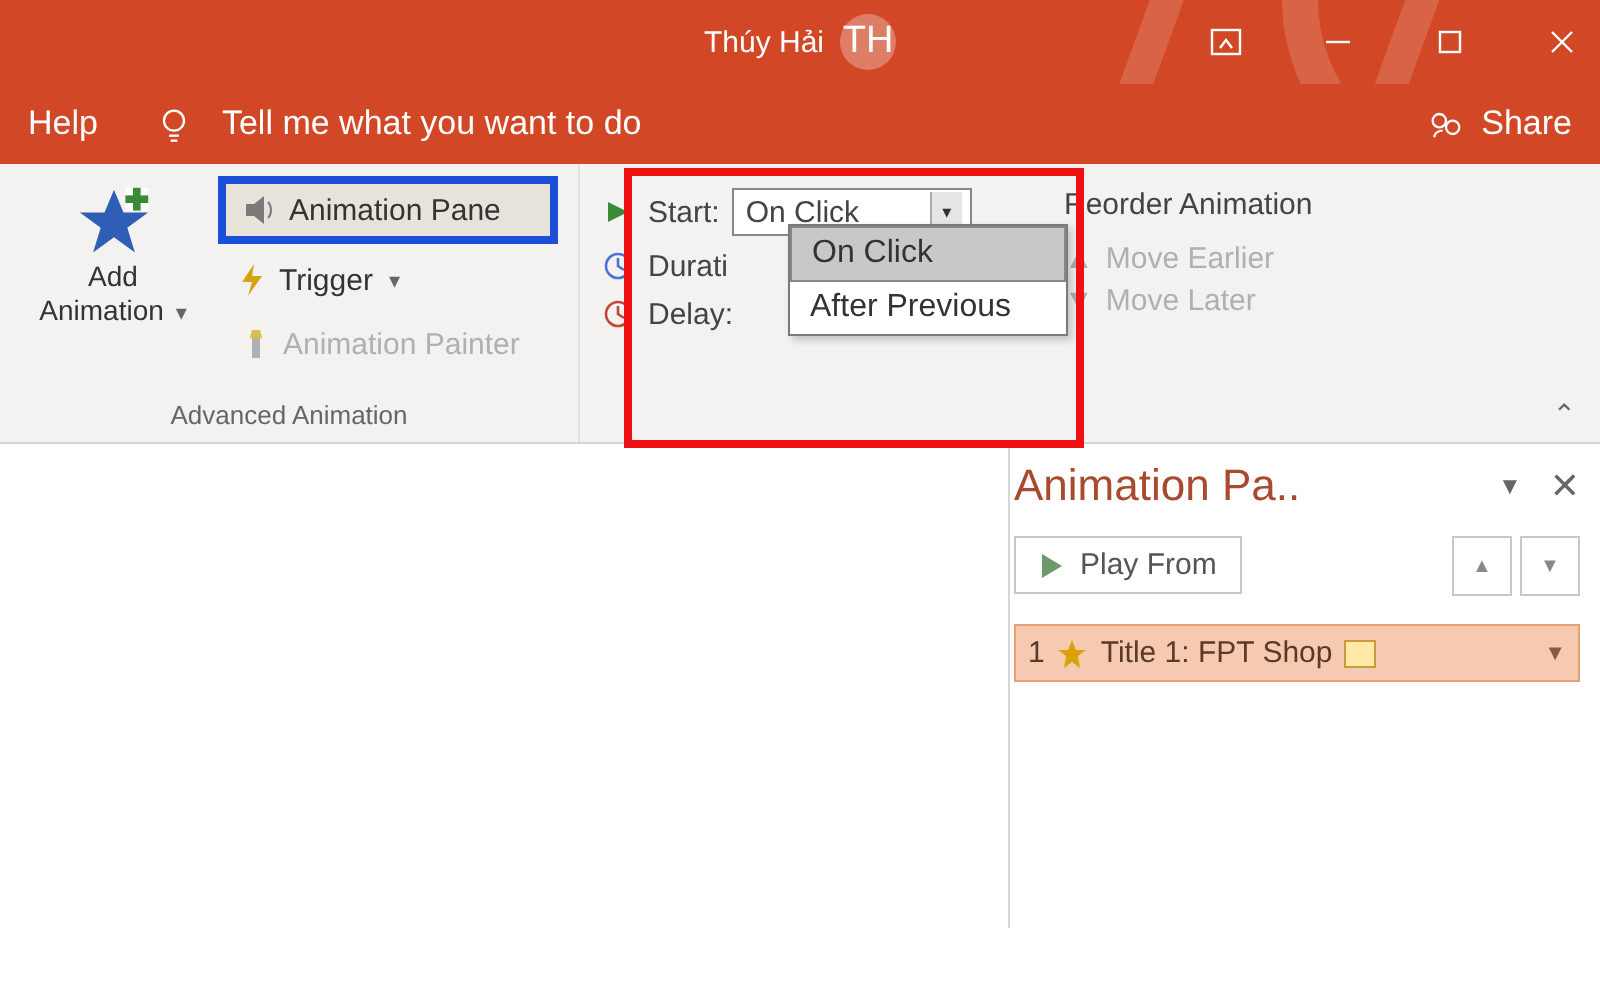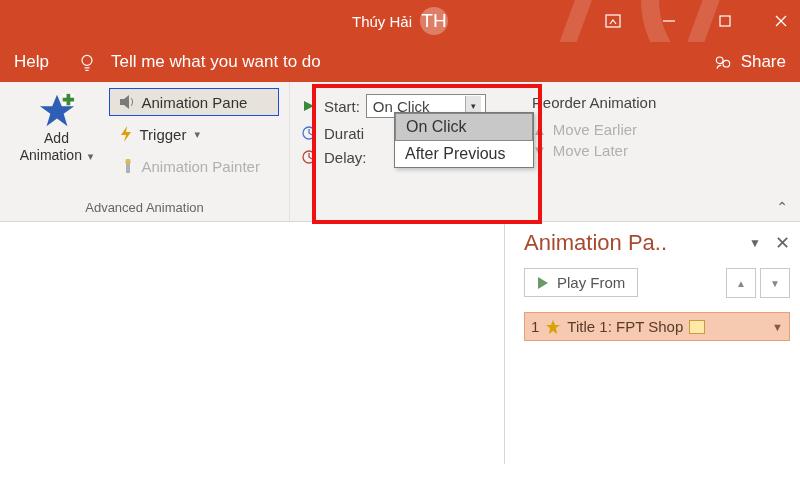--- a/index.html
+++ b/index.html
@@ -54,21 +54,21 @@
     border-right: 1px solid #e1e1e1;
   }
   .group-label { font-size: 13px; color: #666; margin-top: auto; padding-bottom: 4px; }
   .group-body { display: flex; align-items: flex-start; gap: 6px; }
 
   .big-btn { display: flex; flex-direction: column; align-items: center; width: 92px; cursor: pointer; font-size: 14px; color: #333; text-align: center; line-height: 1.2; padding-top: 4px;}
   .big-btn .star { width: 38px; height: 38px; }
 
   .col-btns { display: flex; flex-direction: column; gap: 4px; width: 170px; }
   .small-btn { display: flex; align-items: center; gap: 6px; font-size: 15px; color: #333; padding: 4px 8px; cursor: pointer; border: 1px solid transparent; }
-  .small-btn.boxed { background: #e8e3da; border: 1px solid #1d4ed8; }
+  .small-btn.boxed { background: #e8e3da; border: 4px solid #1d4ed8; }
   .small-btn.disabled { color: #b0b0b0; cursor: default; }
   .chev { font-size: 11px; color: #666; margin-left: 2px; }
 
   .timing-col { display: flex; flex-direction: column; gap: 6px; padding-top: 6px; width: 210px; }
   .timing-row { display: flex; align-items: center; gap: 6px; font-size: 15px; color: #444; }
   .timing-row .ico { width: 18px; height: 18px; display: flex; align-items: center; justify-content: center; }
 
   .start-combo { border: 1px solid #888; background: #fff; height: 24px; width: 120px; display: flex; align-items: center; justify-content: space-between; padding: 0 4px 0 6px; font-size: 15px; cursor: pointer;}
   .combo-arrow { width: 16px; height: 20px; background: #e5e5e5; border-left: 1px solid #aaa; display: flex; align-items: center; justify-content: center; font-size: 9px; color: #333; }
 
@@ -101,21 +101,21 @@
     position: absolute; right: 12px; bottom: 6px; font-size: 14px; color: #666; cursor: pointer;
   }
 
   
   .pane {
     position: absolute;
     right: 0; top: 222px;
     width: 296px; height: 242px;
     border-left: 1px solid #d6d6d6;
     background: #fff;
-    padding: 8px 10px 0 19px;
+    padding: 8px 10px 0 2px;
   }
   .pane-head { display: flex; align-items: center; justify-content: space-between; margin-bottom: 12px;}
   .pane-title { color: #a84a2e; font-size: 22px; }
   .pane-head .ctrls { display: flex; align-items: center; gap: 14px; color: #666; }
   .pane-play-row { display: flex; align-items: flex-start; gap: 8px; margin-bottom: 14px;}
   .pane-play { border: 1px solid #c8c8c8; padding: 5px 12px; display: flex; align-items: center; gap: 8px; font-size: 15px; cursor: pointer; color: #555;}
   .ud-btn { width: 30px; height: 30px; border: 1px solid #c8c8c8; display: flex; align-items: center; justify-content: center; color: #888; cursor: pointer;}
   .anim-row { background: #f6c9b1; border: 1px solid #e8a177; padding: 5px 6px; display: flex; align-items: center; gap: 6px; font-size: 15px; color: #5a3a28;}
   .anim-row .sq { width: 16px; height: 14px; border: 1px solid #c99a3e; background: #ffe9a8; }
   .anim-row .dd { margin-left: auto; color: #8a5a3a; font-size: 11px; cursor: pointer;}

